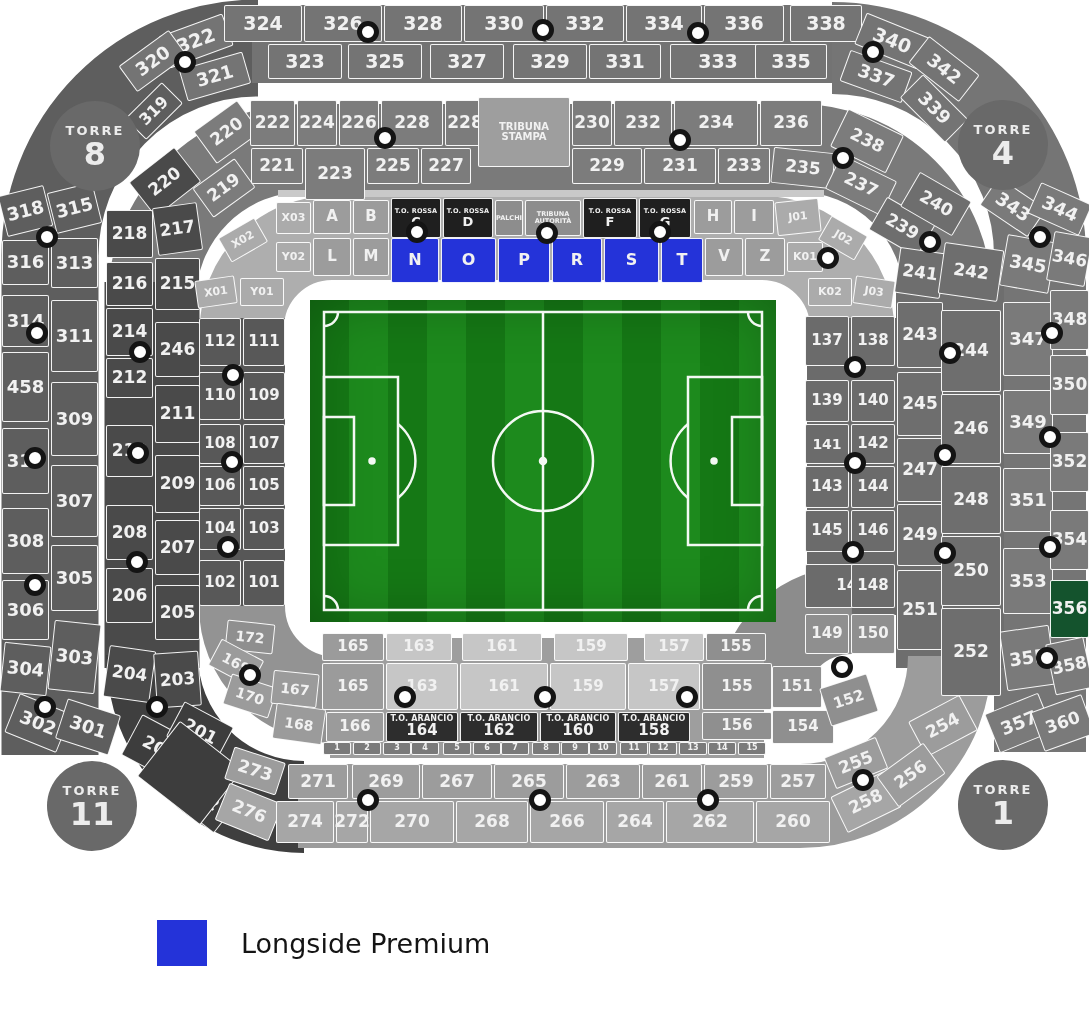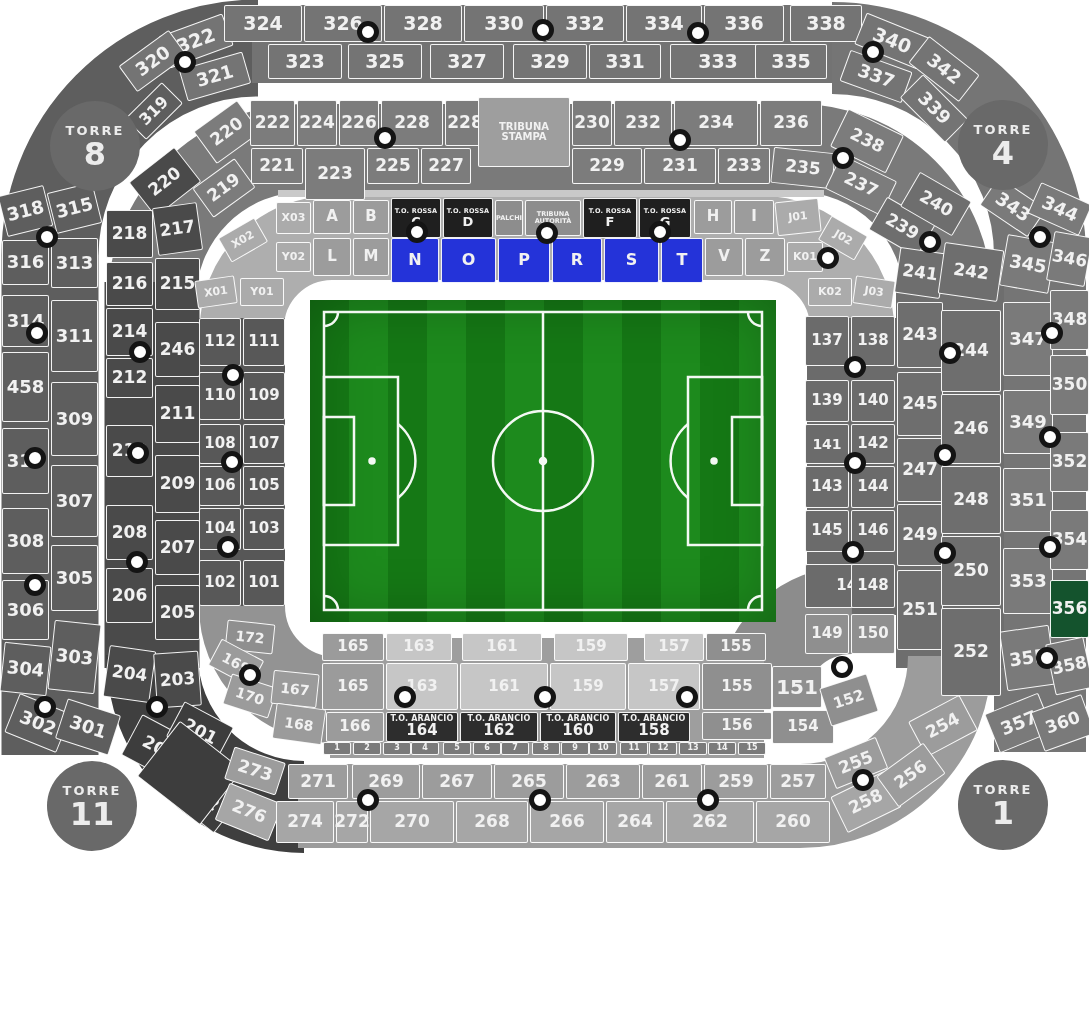--- a/index.html
+++ b/index.html
@@ -68,20 +68,24 @@
         <circle cx="404" cy="161" r="2.5" fill="#fff"></circle>
         <path d="M 378,124 A 48 48 0 0 0 378,198"></path>
         <path d="M 14,26 A 14 14 0 0 0 28,12"></path>
         <path d="M 438,12 A 14 14 0 0 0 452,26"></path>
         <path d="M 452,296 A 14 14 0 0 0 438,310"></path>
         <path d="M 28,310 A 14 14 0 0 0 14,296"></path>
       </g>
     </svg>
   </div>
 
+  <div class="legend">
+    <div class="swatch" title="Longside Premium" style="background: rgb(36, 51, 217);"></div>
+    <div class="llabel">Longside Premium</div>
+  </div>
 
 <div class="sec" style="left: 162px; top: 24px; width: 68px; height: 34px; background: rgb(116, 116, 116); transform: rotate(-20deg);">
       <div class="lab" style="font-size: 19px;">322</div>
     </div>
     <div class="sec" style="left: 224px; top: 5px; width: 78px; height: 37px; background: rgb(116, 116, 116);">
       <div class="lab" style="font-size: 19px;">324</div>
     </div>
     <div class="sec" style="left: 304px; top: 5px; width: 78px; height: 37px; background: rgb(116, 116, 116);">
       <div class="lab" style="font-size: 19px;">326</div>
     </div>
@@ -725,21 +729,21 @@
     <div class="sec" style="left: 706px; top: 633px; width: 60px; height: 28px; background: rgb(143, 143, 143);">
       <div class="lab" style="font-size: 15px;">155</div>
     </div>
     <div class="sec" style="left: 702px; top: 663px; width: 70px; height: 47px; background: rgb(143, 143, 143);">
       <div class="lab" style="font-size: 15px;">155</div>
     </div>
     <div class="sec" style="left: 702px; top: 712px; width: 70px; height: 28px; background: rgb(143, 143, 143);">
       <div class="lab" style="font-size: 15px;">156</div>
     </div>
     <div class="sec" style="left: 772px; top: 666px; width: 50px; height: 42px; background: rgb(143, 143, 143);">
-      <div class="lab" style="font-size: 20px;">151</div>
+      <div class="lab" style="font-size: 15px;">151</div>
     </div>
     <div class="sec" style="left: 772px; top: 710px; width: 62px; height: 34px; background: rgb(143, 143, 143);">
       <div class="lab" style="font-size: 15px;">154</div>
     </div>
     <div class="sec" style="left: 824px; top: 680px; width: 50px; height: 40px; background: rgb(143, 143, 143); transform: rotate(-18deg);">
       <div class="lab" style="font-size: 15px;">152</div>
     </div>
     <div class="sec" style="left: 323px; top: 742px; width: 28px; height: 13px; background: rgb(122, 122, 122);">
       <div class="lab" style="font-size: 8px;">1</div>
     </div>

